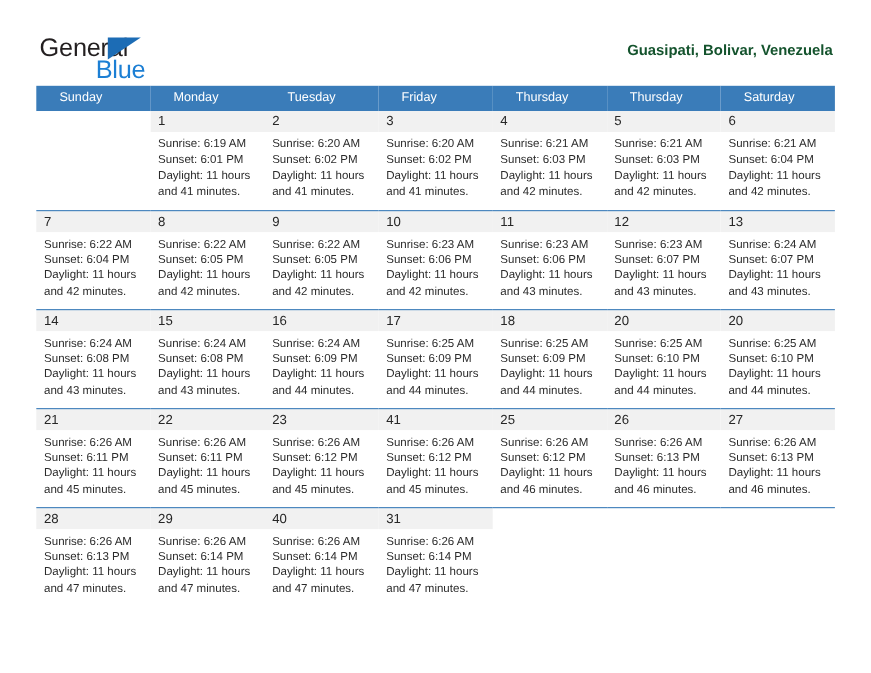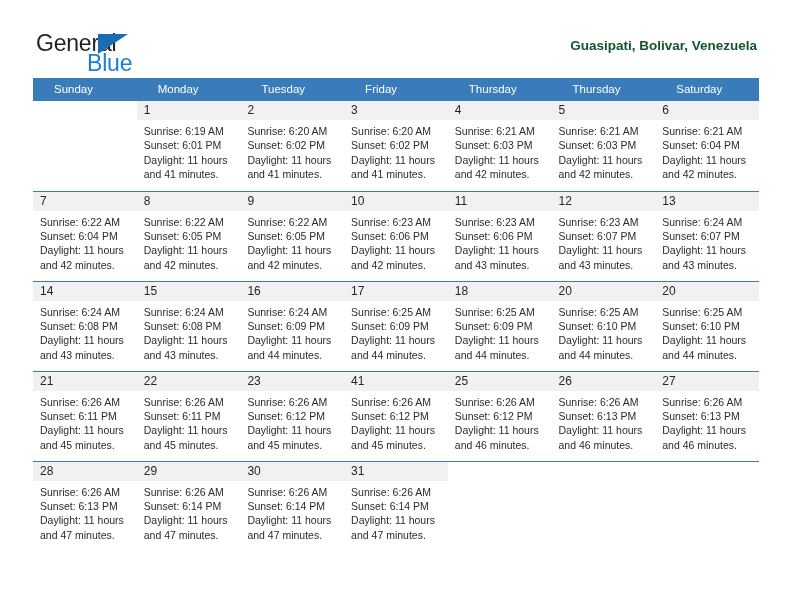--- a/index.html
+++ b/index.html
@@ -501,21 +501,21 @@
               <div class="cell-body">
                 <div>Sunrise: 6:26 AM</div>
                 <div>Sunset: 6:14 PM</div>
                 <div>Daylight: 11 hours</div>
                 <div>and 47 minutes.</div>
               </div>
             </div>
           </td>
           <td>
             <div class="cell">
-              <div class="daynum-band">30</div>
+              <div class="daynum-band">40</div>
               <div class="cell-body">
                 <div>Sunrise: 6:26 AM</div>
                 <div>Sunset: 6:14 PM</div>
                 <div>Daylight: 11 hours</div>
                 <div>and 47 minutes.</div>
               </div>
             </div>
           </td>
           <td>
             <div class="cell">

